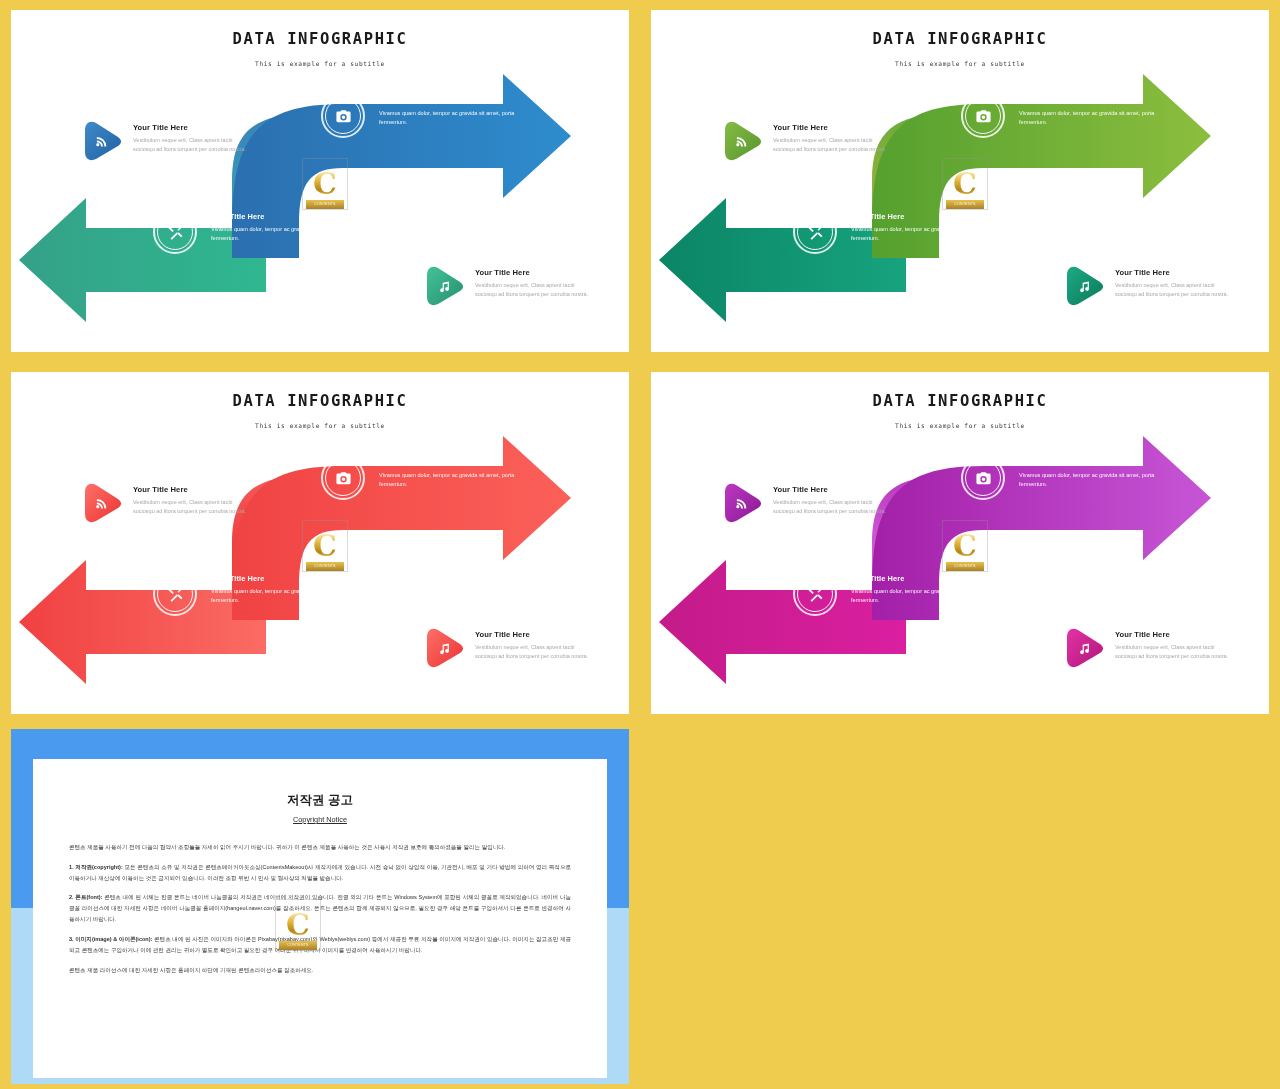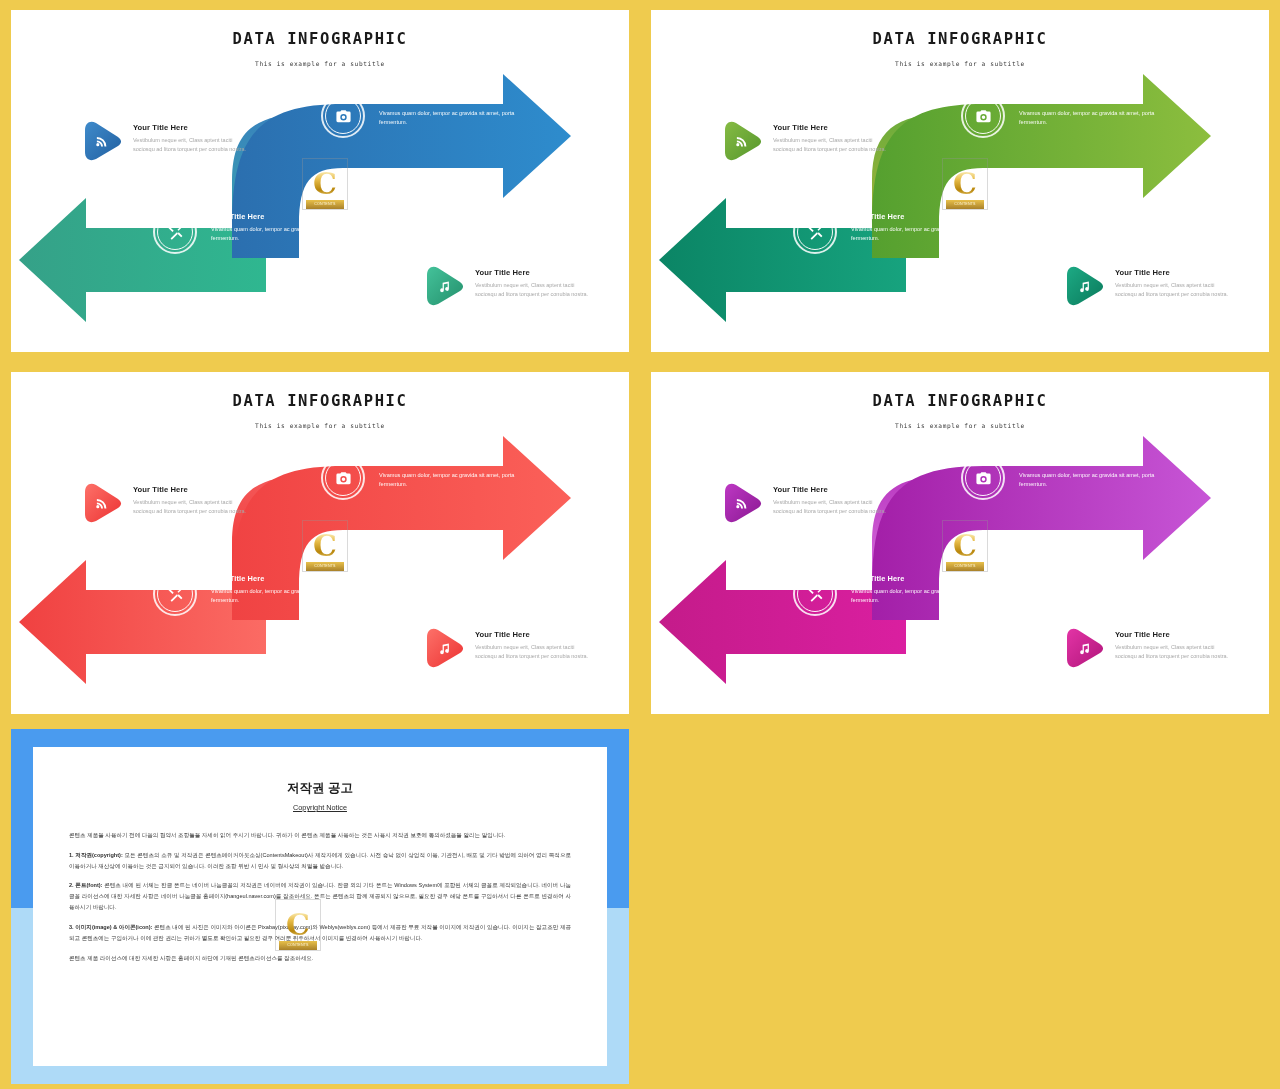--- a/index.html
+++ b/index.html
@@ -113,21 +113,21 @@
     background:linear-gradient(180deg,#e8c04a,#a9812a);
     font-size:3.6px;color:#fff7dd;text-align:center;line-height:9px;
     letter-spacing:.2px;
   }
 
   
   .cframe{position:absolute;left:11px;top:5px;width:618px;height:355px;overflow:hidden;}
   .cframe .bluetop{position:absolute;left:0;top:0;width:618px;height:179px;background:#4A9BEF;}
   .cframe .bluebot{position:absolute;left:0;top:179px;width:618px;height:176px;background:#AEDAF7;}
   .cpaper{
-    position:absolute;left:22px;top:18px;width:574px;height:319px;background:#fff;
+    position:absolute;left:22px;top:30px;width:574px;height:319px;background:#fff;
     padding:0;box-sizing:border-box;
   }
   .cp-title{text-align:center;font-size:12.5px;font-weight:700;color:#1c1c1c;margin-top:33px;}
   .cp-sub{text-align:center;font-size:7.3px;color:#2b2b2b;margin-top:6px;text-decoration:underline;}
   .cp-body{margin:18px 36px 0 36px;}
   .cp-p{font-size:5.55px;line-height:1.95;color:#2f2f2f;margin-bottom:9px;text-align:justify;}
   .cp-p b{font-weight:700;}
   .cwm{
     position:absolute;left:264px;top:170px;width:46px;height:52px;
   }

